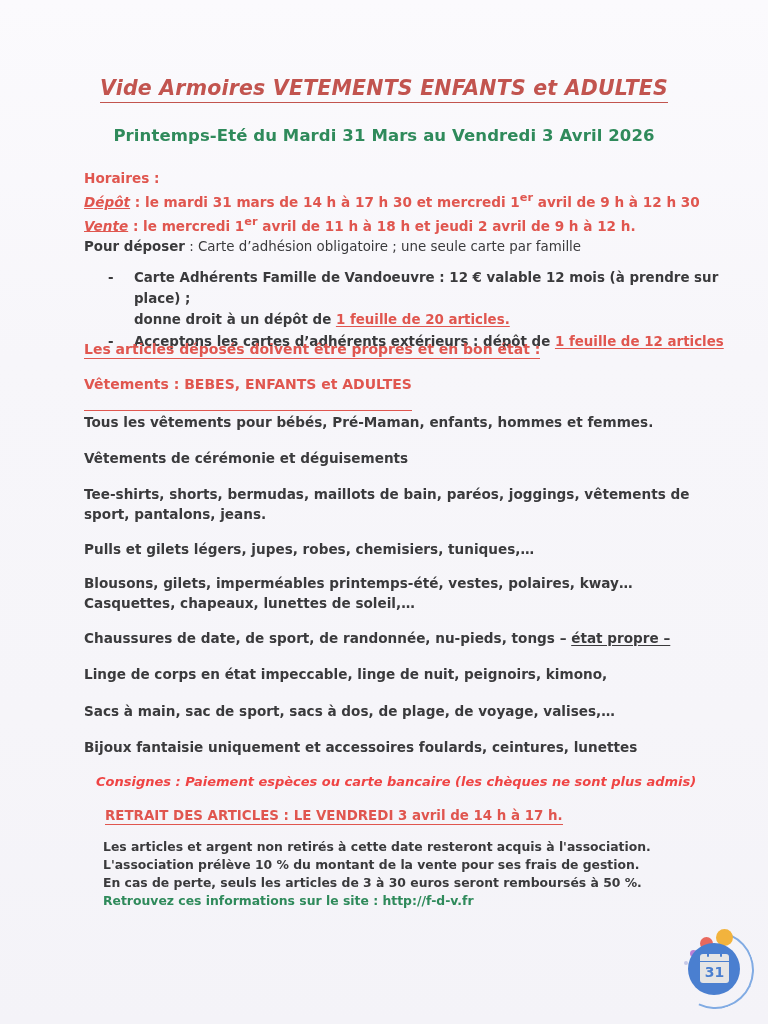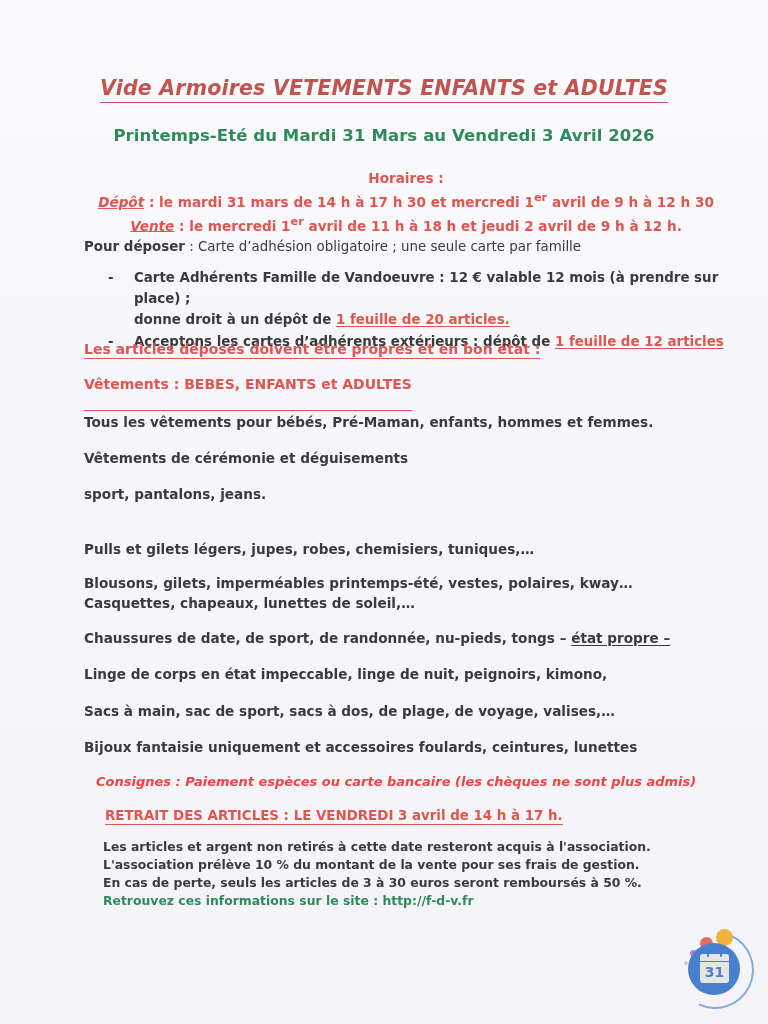--- a/index.html
+++ b/index.html
@@ -60,21 +60,21 @@
 
   .block {
     position: absolute;
     left: 84px;
     right: 40px;
     font-size: 13.6px;
     line-height: 1.55;
   }
 
   .hours { top: 168px; color: #e0564f; font-weight: bold; }
-  .hours .line { white-space: nowrap; text-align: center; }
+  .hours .line { white-space: nowrap; }
   .hours .lbl { font-style: italic; text-decoration: underline; }
 
   .depot-line { top: 237px; font-size: 13.4px; color: #3a3a3c; }
   .depot-line .lead { font-weight: bold; }
 
   .bullets {
     top: 268px;
     left: 108px;
     font-size: 13.4px;
     color: #3a3a3c;
@@ -257,20 +257,21 @@
 
   <div class="block hdr-vetements">
     <span>Vêtements :  BEBES, ENFANTS et ADULTES</span>
   </div>
 
   <div class="para" style="top:412px">Tous les vêtements pour bébés, Pré-Maman, enfants, hommes et femmes.</div>
 
   <div class="para" style="top:448px">Vêtements de cérémonie et déguisements</div>
 
   <div class="para" style="top:484px">
+    <div>Tee-shirts, shorts, bermudas, maillots de bain, paréos, joggings, vêtements de</div>
     <div>sport, pantalons, jeans.</div>
   </div>
 
   <div class="para" style="top:539px">Pulls et gilets légers, jupes, robes, chemisiers, tuniques,…</div>
 
   <div class="para" style="top:573px">
     <div>Blousons, gilets, imperméables printemps-été, vestes, polaires, kway…</div>
     <div>Casquettes, chapeaux, lunettes de soleil,…</div>
   </div>
 

